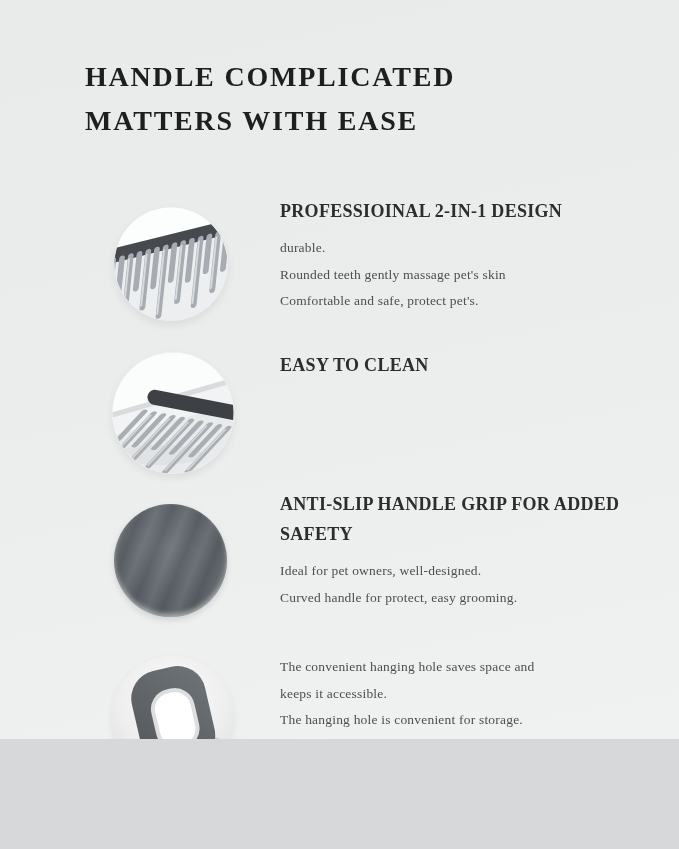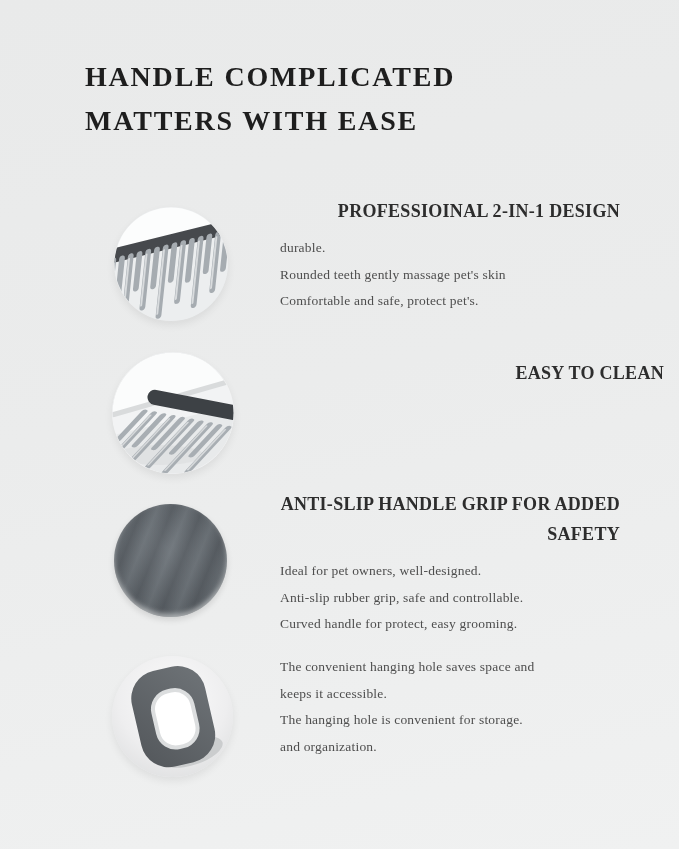--- a/index.html
+++ b/index.html
@@ -1,40 +1,40 @@
 <!DOCTYPE html>
 <html><head>
 <meta charset="utf-8">
 <style>
   html,body { margin:0; padding:0; background:#d7d8d9; }
   .canvas {
     position:relative;
-    width:679px; height:849px;
+    width:679px; height:739px;
     margin:0 auto;
     background:linear-gradient(168deg,#e9eaea 0%, #ebecec 45%, #f0f1f1 100%);
     overflow:hidden;
     font-family:"Liberation Serif", serif;
   }
   .title {
     position:absolute; left:85px; top:55px;
     font-size:28px; line-height:44px; font-weight:600;
     letter-spacing:1.8px; color:#1e1e1e; white-space:nowrap;
   }
   .sec-text { position:absolute; left:280px; width:340px; }
   .sec-text h2 {
     margin:0 0 9px 0;
     font-size:18px; line-height:30px; font-weight:600;
-    letter-spacing:0.3px; color:#2d2d2d;text-align:right;
+    letter-spacing:0.3px; color:#2d2d2d;
   }
   .sec-text p.line {
     margin:0;
     font-size:13.5px; line-height:26.5px; font-weight:400;
     letter-spacing:0.2px; color:#4e4e4e;
   }
-  .t1 { top:196px; } .t2 { top:358px;margin-left:44px; } .t3 { top:489px; } .t4 { top:654px; }
+  .t1 { top:196px; } .t2 { top:350px; } .t3 { top:489px; } .t4 { top:654px; }
   .circle {
     position:absolute; border-radius:50%; overflow:hidden;
     box-shadow:0 4px 8px rgba(0,0,0,0.07);
   }
   .c1 { left:114px; top:207px; width:114px; height:114px; background:#eceeef; }
   .c2 { left:112px; top:352px; width:122px; height:122px; background:#f2f3f4; }
   .c3 { left:114px; top:504px; width:113px; height:113px;
         background:
           radial-gradient(circle at 45% 38%, rgba(255,255,255,0.07), rgba(0,0,0,0.14)),
           repeating-linear-gradient(112deg, #575d63 0px, #6b7278 14px, #575d63 28px);
@@ -151,21 +151,20 @@
 
   <div class="sec-text t2">
     <h2>EASY TO CLEAN</h2>
   </div>
 
   <div class="circle c3"></div>
 
   <div class="sec-text t3">
     <h2>ANTI-SLIP HANDLE GRIP FOR ADDED SAFETY</h2>
     <p class="line">Ideal for pet owners, well-designed.</p>
-    <p class="line">Anti-slip rubber grip, safe and controllable.</p>
     <p class="line">Curved handle for protect, easy grooming.</p>
   </div>
 
   <div class="circle c4">
     <svg viewBox="0 0 121 121">
       <defs>
         <clipPath id="cp4">
             <circle cx="60.5" cy="60.5" r="60"></circle>
           </clipPath>
         <linearGradient id="g4grad" x1="0" y1="1" x2="1" y2="0">

